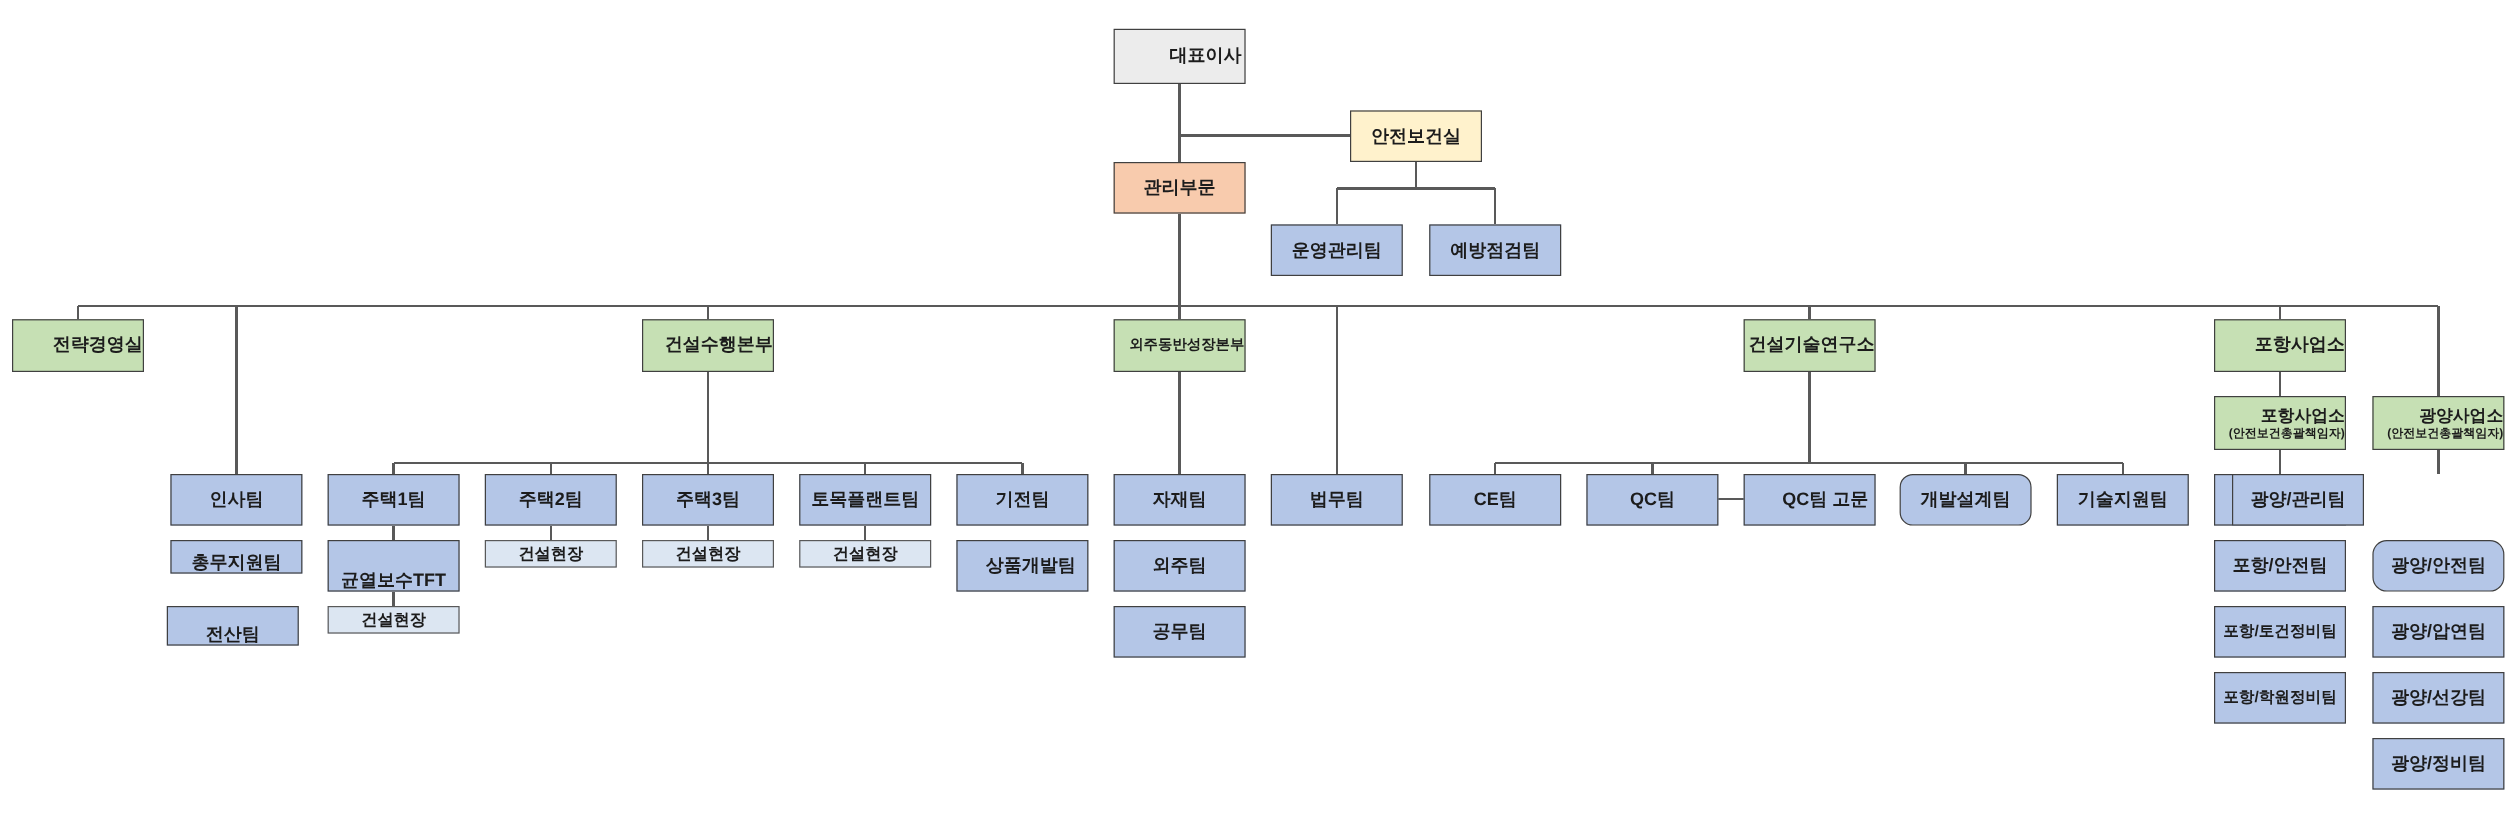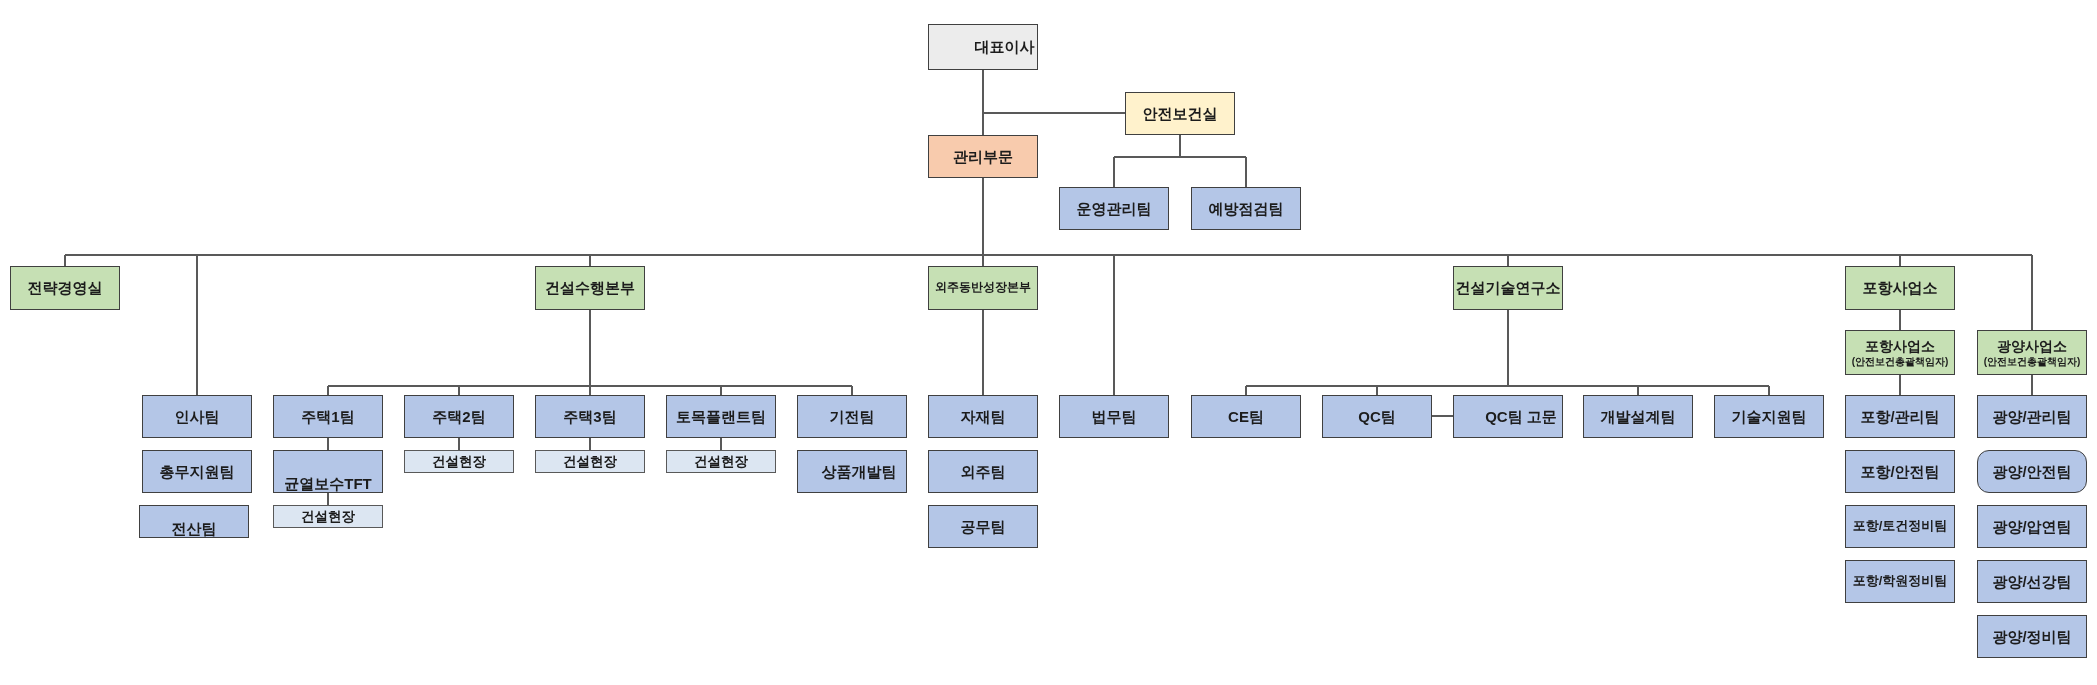--- a/index.html
+++ b/index.html
@@ -20,21 +20,21 @@
     border:1.6px solid var(--border,#404040);
     color:#1c1c1c;
     font-weight:bold;
     z-index:2;
   }
   .node .lbl{font-size:15px;line-height:1.15;white-space:nowrap;}
   .node .sub{font-size:10px;line-height:1.1;white-space:nowrap;margin-top:1px;}
   .node.gray{background:var(--gray,#ececec);padding-left:43px;}
   .node.orange{background:var(--orange,#f8cbad);}
   .node.yellow{background:var(--yellow,#fff2cc);}
-  .node.green{background:var(--green,#c6e0b4);}
+  .node.green{background:var(--green,#c6e0b4);align-items:flex-end;}
   .node.blue{background:var(--blue,#b4c6e7);}
   .node.lightblue{
     background:var(--lightblue,#dce6f2);
     border-width:1px;border-color:var(--border-light,#595959);
   }
   .node.lightblue .lbl{font-size:13.5px;}
   .node.small .lbl{font-size:12px;}
   .node.fit13 .lbl{font-size:13px;}
   .node.two .lbl{font-size:14px;}
 </style>
@@ -97,21 +97,21 @@
     </div>
     <div class="node orange" style="left: 928px; top: 135px; width: 110px; height: 43px;">
       <div class="lbl">관리부문</div>
     </div>
     <div class="node green" style="left: 10px; top: 266px; width: 110px; height: 44px;">
       <div class="lbl">전략경영실</div>
     </div>
     <div class="node blue" style="left: 142px; top: 395px; width: 110px; height: 43px; text-align: center;">
       <div class="lbl">인사팀</div>
     </div>
-    <div class="node blue" style="left: 142px; top: 450px; width: 110px; height: 43px;">
+    <div class="node blue" style="left: 142px; top: 450px; width: 110px; height: 28px; justify-content: flex-end;">
       <div class="lbl">총무지원팀</div>
     </div>
     <div class="node blue" style="left: 139px; top: 505px; width: 110px; height: 33px; justify-content: flex-end;">
       <div class="lbl">전산팀</div>
     </div>
     <div class="node green" style="left: 535px; top: 266px; width: 110px; height: 44px;">
       <div class="lbl">건설수행본부</div>
     </div>
     <div class="node blue" style="left: 273px; top: 395px; width: 110px; height: 43px;">
       <div class="lbl">주택1팀</div>
@@ -166,21 +166,21 @@
     </div>
     <div class="node blue" style="left: 1191px; top: 395px; width: 110px; height: 43px;">
       <div class="lbl">CE팀</div>
     </div>
     <div class="node blue" style="left: 1322px; top: 395px; width: 110px; height: 43px;">
       <div class="lbl">QC팀</div>
     </div>
     <div class="node blue" style="left: 1453px; top: 395px; width: 110px; height: 43px; padding-left: 26px;">
       <div class="lbl">QC팀 고문</div>
     </div>
-    <div class="node blue" style="left: 1583px; top: 395px; width: 110px; height: 43px;">
+    <div class="node blue" style="left: 1583px; top: 395px; width: 110px; height: 43px; border-radius: 11px;">
       <div class="lbl">개발설계팀</div>
     </div>
     <div class="node blue" style="left: 1714px; top: 395px; width: 110px; height: 43px;">
       <div class="lbl">기술지원팀</div>
     </div>
     <div class="node green" style="left: 1845px; top: 266px; width: 110px; height: 44px;">
       <div class="lbl">포항사업소</div>
     </div>
     <div class="node green two" style="left: 1845px; top: 330px; width: 110px; height: 45px;">
       <div class="lbl">포항사업소</div>
@@ -195,21 +195,21 @@
     </div>
     <div class="node blue" style="left: 1845px; top: 450px; width: 110px; height: 43px;">
       <div class="lbl">포항/안전팀</div>
     </div>
     <div class="node blue fit13" style="left: 1845px; top: 505px; width: 110px; height: 43px;">
       <div class="lbl">포항/토건정비팀</div>
     </div>
     <div class="node blue fit13" style="left: 1845px; top: 560px; width: 110px; height: 43px;">
       <div class="lbl">포항/학원정비팀</div>
     </div>
-    <div class="node blue" style="left: 1977px; top: 395px; width: 110px; height: 43px;">
+    <div class="node blue" style="left: 1860px; top: 395px; width: 110px; height: 43px;">
       <div class="lbl">광양/관리팀</div>
     </div>
     <div class="node blue" style="left: 1977px; top: 450px; width: 110px; height: 43px; border-radius: 12px;">
       <div class="lbl">광양/안전팀</div>
     </div>
     <div class="node blue" style="left: 1977px; top: 505px; width: 110px; height: 43px;">
       <div class="lbl">광양/압연팀</div>
     </div>
     <div class="node blue" style="left: 1977px; top: 560px; width: 110px; height: 43px;">
       <div class="lbl">광양/선강팀</div>

